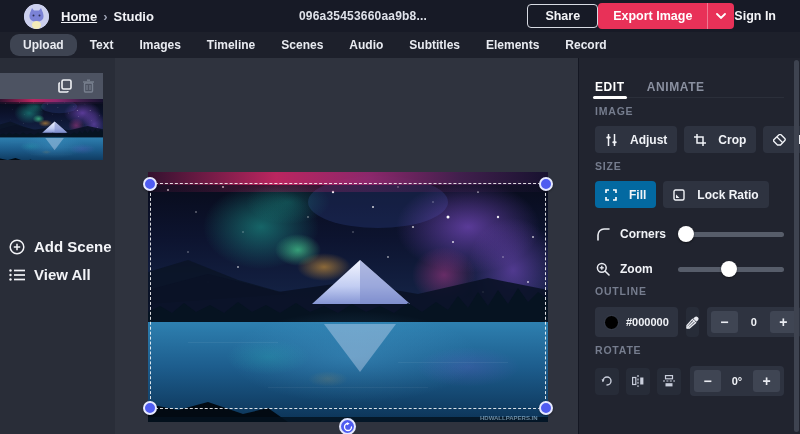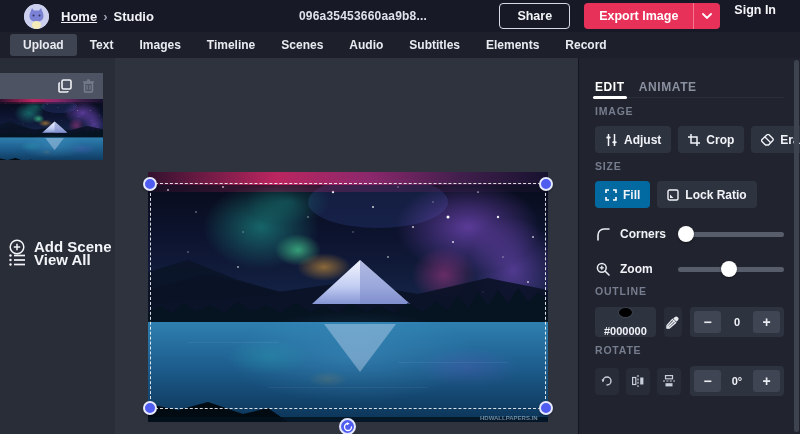--- a/index.html
+++ b/index.html
@@ -11,50 +11,50 @@
   .topbar { position:absolute; left:0; top:0; width:800px; height:32px;
     background:#171a26; display:flex; align-items:center; padding:0 24px; z-index:5; }
   .avatar { width:25px; height:25px; border-radius:50%; background:#ccd0ee; position:relative;
     overflow:hidden; flex:0 0 auto; }
   .breadcrumb { display:flex; align-items:center; gap:6px; margin-left:12px;
     font-size:13px; font-weight:bold; color:#f2f3f7; }
   .breadcrumb .home { text-decoration:underline; cursor:pointer; }
   .breadcrumb .sep { color:#9ba1b2; font-weight:bold; }
   .doc-id { position:absolute; left:363px; top:50%; transform:translate(-50%,-50%);
     font-size:12px; font-weight:bold; color:#dfe2ea; letter-spacing:.2px; }
-  .topbar-right { margin-left:auto; display:flex; gap:14px; }
+  .topbar-right { margin-left:auto; display:flex; align-items:center; }
   .share-btn { border:1.5px solid #d7dae2; border-radius:4px; color:#f4f5f8;
     font-size:12.5px; font-weight:bold; padding:4px 17px; background:transparent; cursor:pointer; }
   .export-btn { display:flex; align-items:stretch; background:#e83158; border-radius:4px;
     overflow:hidden; cursor:pointer; }
   .export-btn .label { color:#fff; font-size:12.5px; font-weight:bold; padding:6px 15px; }
   .export-btn .divider { width:1px; background:rgba(255,255,255,.35); }
   .export-btn .caret { display:flex; align-items:center; padding:0 8px; }
   .signin { color:#f4f5f8; font-size:12.5px; font-weight:bold; cursor:pointer; }
 
   
   .menubar { position:absolute; left:0; top:32px; width:800px; height:26px;
     background:#1d202b; display:flex; align-items:center; padding:0 10px; z-index:5; }
   .menu-tab { font-size:12px; font-weight:bold; color:#e9ebf1; padding:4px 13px;
     border-radius:3px; cursor:pointer; white-space:nowrap; }
-  .menu-tab.active { background:#3e4452; }
+  .menu-tab.active { background:#3e4452;border-radius:9px; }
   .menu-settings { margin-left:auto; font-size:12px; font-weight:bold; color:#e9ebf1;
     padding:4px 8px; cursor:pointer; }
 
   
   .sidebar { position:absolute; left:0; top:58px; width:115px; height:376px; background:#292d38; }
   .scene-card { position:absolute; left:0; top:15px; width:103px; }
   .scene-toolbar { height:26px; background:#4d5362; display:flex; align-items:center;
     justify-content:flex-end; gap:10px; padding:0 8px; }
   .scene-thumb { height:61px; overflow:hidden; background:#0a1020; cursor:pointer; }
   .scene-thumb svg { display:block; }
   .side-item { position:absolute; left:9px; display:flex; align-items:center; gap:9px;
     color:#f3f4f8; font-size:15px; font-weight:600; cursor:pointer; }
   .side-item.add { top:180px; }
-  .side-item.view { top:193px; }
+  .side-item.view { top:208px; }
 
   
   .canvas { position:absolute; left:115px; top:58px; width:463px; height:376px;
     background:#2f333e; overflow:hidden; }
   .art-main { position:absolute; left:33px; top:114px; width:400px; height:250px; }
   .selection { position:absolute; left:35px; top:125px; width:396px; height:226px;
     border:1px dashed rgba(255,255,255,.85); pointer-events:none; }
   .handle { position:absolute; width:14px; height:14px; border-radius:50%;
     background:#4f5cf0; border:2px solid #e6e9ff; box-shadow:0 1px 2px rgba(0,0,0,.4);
     cursor:pointer; }
@@ -62,46 +62,46 @@
   .h-bl { left:28px; top:343px; } .h-br { left:424px; top:343px; }
   .rotate-handle { position:absolute; left:224px; top:360px; width:17px; height:17px;
     border-radius:50%; background:#4f5cf0; border:2px solid #e6e9ff;
     display:flex; align-items:center; justify-content:center; cursor:grab; }
 
   
   .panel { position:absolute; left:578px; top:58px; width:222px; height:376px;
     background:#21242f; border-left:1px solid #141722; padding:0 16px; }
   .panel-scrollbar { position:absolute; right:1px; top:2px; width:5px; height:372px;
     background:#3e4350; border-radius:3px; cursor:pointer; }
-  .panel-tabs { display:flex; gap:14px; padding-top:22px; border-bottom:1px solid #2b2f3a;
+  .panel-tabs { display:flex; gap:22px; padding-top:22px; border-bottom:1px solid #2b2f3a;
     height:40px; }
   .ptab { font-size:12px; font-weight:bold; letter-spacing:.6px; color:#8a90a0;
     position:relative; cursor:pointer; padding-bottom:8px; }
   .ptab.active { color:#ffffff; }
   .ptab.active::after { content:""; position:absolute; left:-2px; right:-2px; bottom:-2px;
     height:3px; background:#fff; border-radius:2px; }
   .section-label { font-size:10.5px; font-weight:bold; letter-spacing:.8px;
     color:#767d8e; margin-top:7px; }
   .btn-row { display:flex; gap:7px; margin-top:9px; }
-  .pbtn { display:flex; align-items:center; gap:6px; background:#2e3340; border-radius:4px;
+  .pbtn { display:flex; align-items:center; gap:12px; background:#2e3340; border-radius:4px;
     height:27px; padding:0 10px; color:#f1f3f7; font-size:12px; font-weight:bold;
     cursor:pointer; white-space:nowrap;text-align:center; }
   .pbtn.primary { background:#0369a1; }
   .slider-row { display:flex; align-items:center; margin-top:17px; height:18px; }
   .slider-row .sicon { width:16px; display:flex; justify-content:center; }
   .slider-row .slabel { font-size:12px; font-weight:bold; color:#f1f3f7; margin-left:9px;
     width:58px; }
   .slider { position:relative; flex:1; height:18px; cursor:pointer; }
   .slider .track { position:absolute; left:0; right:0; top:7px; height:5px;
     background:#575d6a; border-radius:3px; }
   .slider .thumb { position:absolute; top:1px; width:16px; height:16px; border-radius:50%;
     background:#ffffff; box-shadow:0 1px 2px rgba(0,0,0,.5); transform:translateX(-8px); }
   .outline-row { display:flex; align-items:center; gap:8px; margin-top:10px; }
   .color-btn { display:flex; align-items:center; gap:7px; background:#2e3340; border-radius:4px;
-    height:30px; padding:0 9px; cursor:pointer;flex-direction:column; }
+    height:30px; padding:0 9px; cursor:pointer; }
   .color-swatch { width:15px; height:15px; border-radius:50%; background:#000;
     border:1px solid #3c4250; }
   .color-hex { font-size:11px; font-weight:bold; color:#f1f3f7; }
   .tool-btn { width:28px; height:30px; background:#272c38; border-radius:4px;
     display:flex; align-items:center; justify-content:center; cursor:pointer; }
   .stepper { display:flex; align-items:center; background:#2e3340; border-radius:4px;
     height:30px; padding:0 4px; gap:2px; }
   .stepper .step-btn { width:27px; height:22px; background:#3f4553; border-radius:3px;
     color:#e9ebf1; font-size:14px; font-weight:bold; display:flex; align-items:center;
     justify-content:center; cursor:pointer; }

